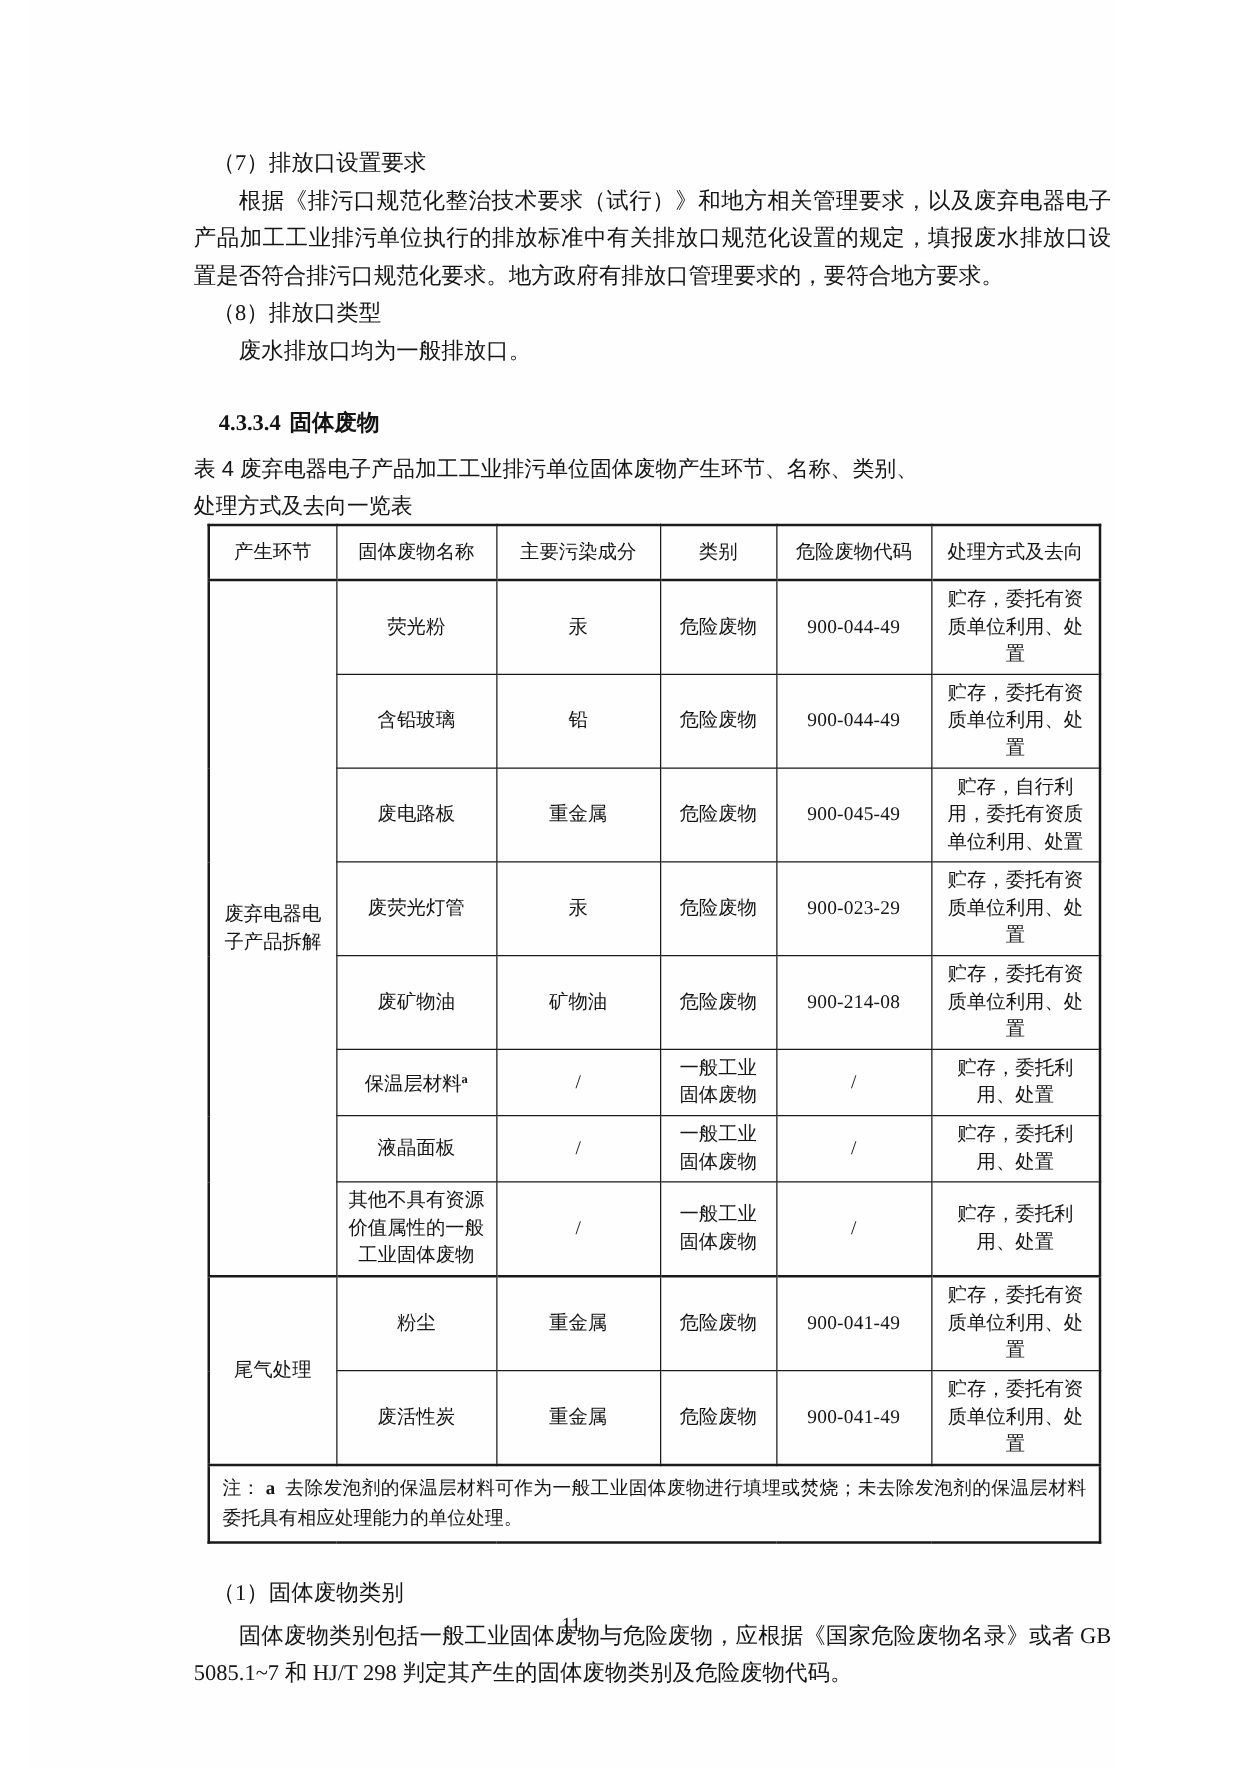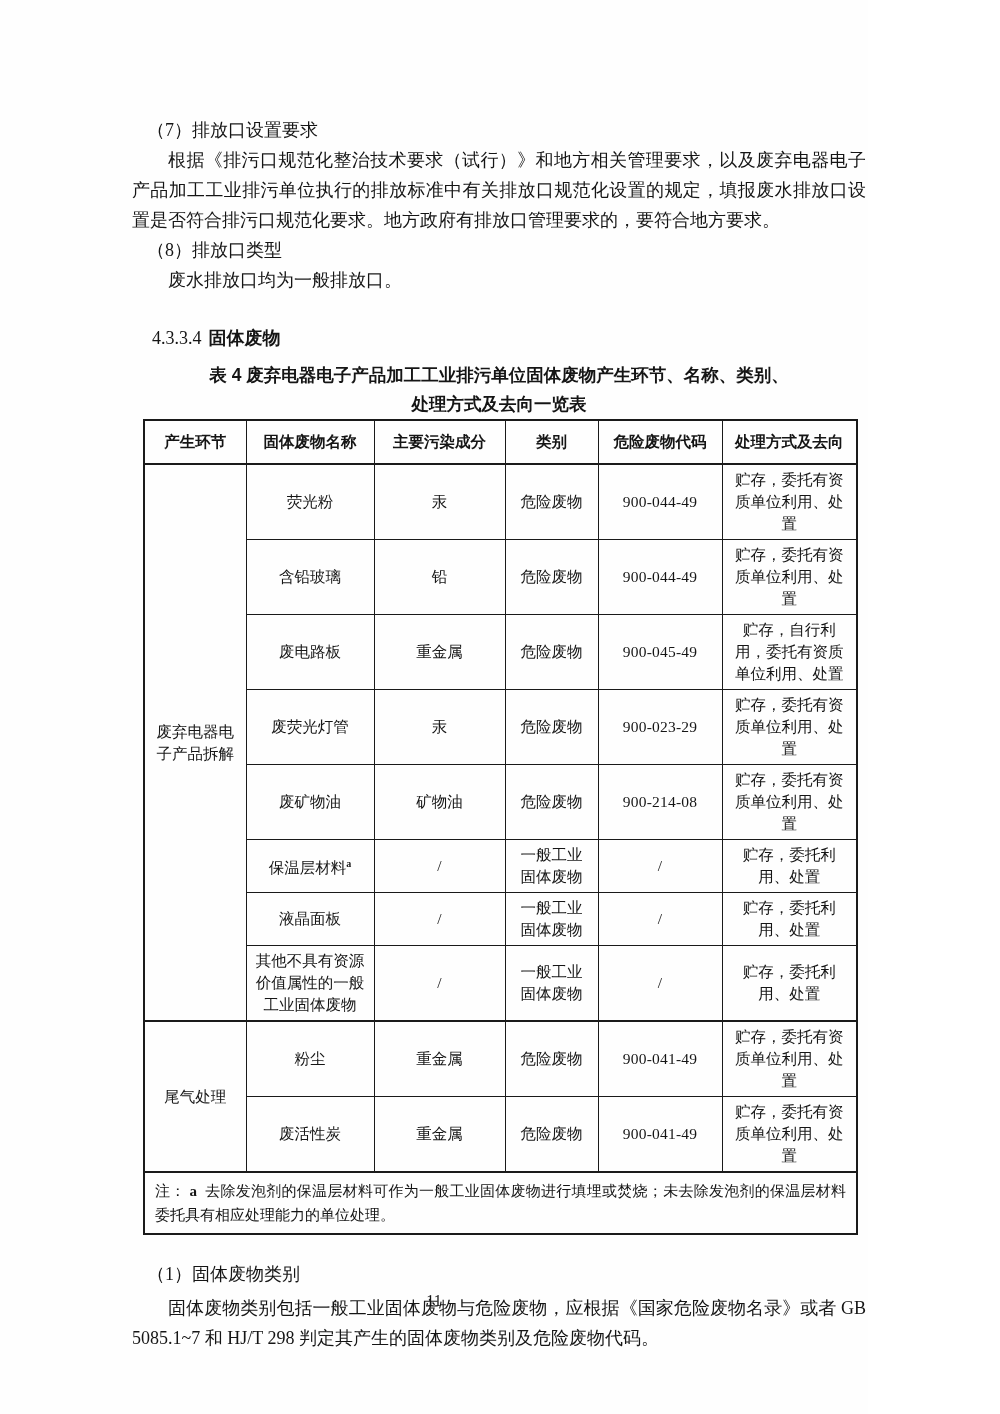--- a/index.html
+++ b/index.html
@@ -1,45 +1,46 @@
 <!DOCTYPE html>
 <html lang="zh"><head>
 <meta charset="utf-8">
 <style>
   html,body { margin:0; padding:0; background:#ffffff; }
   .page {
     position:relative; width:868px; height:1414px; background:#fefefe;
     font-family:"Liberation Serif","DejaVu Serif",serif; color:#151515;
     overflow:hidden;
+    margin-left:23px;
   }
   .content { position:absolute; left:132px; top:115px; width:734px; }
 
   .h-item  { font-size:18px; line-height:30px; margin:0; text-indent:15px; }
   .para    { font-size:18px; line-height:30px; margin:0; text-indent:36px; text-align:justify; }
 
   .section-heading { margin:28px 0 0 0; font-size:18px; line-height:30px; text-indent:20px; }
-  .section-number  { font-weight:normal; }
+  .section-number  { font-weight:bold; }
   .section-title   { font-family:Liberation Sans, sans-serif; font-weight:bold; margin-left:7px; }
 
   .section-para { margin-top:8px; }
 
   .table-caption {
-    margin-top:8px; text-align:center; font-weight:bold;
+    margin-top:8px; font-weight:normal;
     font-family:"Liberation Sans","DejaVu Sans",sans-serif;
     font-size:17.5px; line-height:29px;
   }
 
   table.waste {
     border-collapse:collapse; table-layout:fixed;
     margin:0 0 0 11px; width:715px;
     border:2px solid #1a1a1a;
   }
   table.waste th, table.waste td { border:1px solid #1a1a1a; vertical-align:middle; }
   table.waste thead th {
-    font-size:15.5px; font-weight:bold; line-height:24px;
+    font-size:15.5px; font-weight:normal; line-height:24px;
     padding:9px 2px; text-align:center; border-bottom:2px solid #1a1a1a;
   }
   table.waste td { font-size:15.5px; line-height:22px; text-align:center; }
   .cell-stage     { padding:4px 8px; }
   .cell-name      { padding:4px 8px; }
   .cell-name sup  { font-size:10px; font-weight:bold; }
   .cell-pollutant { padding:4px 6px; }
   .cell-category  { padding:4px 10px; }
   .cell-code      { padding:4px 2px; font-size:16px; letter-spacing:0.2px; }
   .cell-disposal  { padding:4px 8px; }

